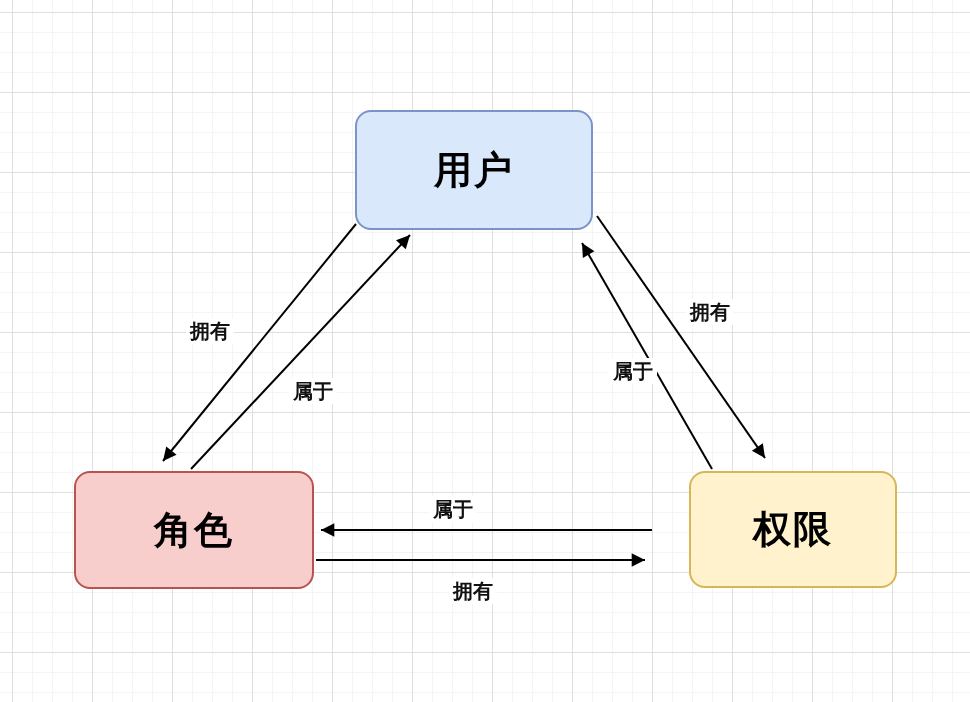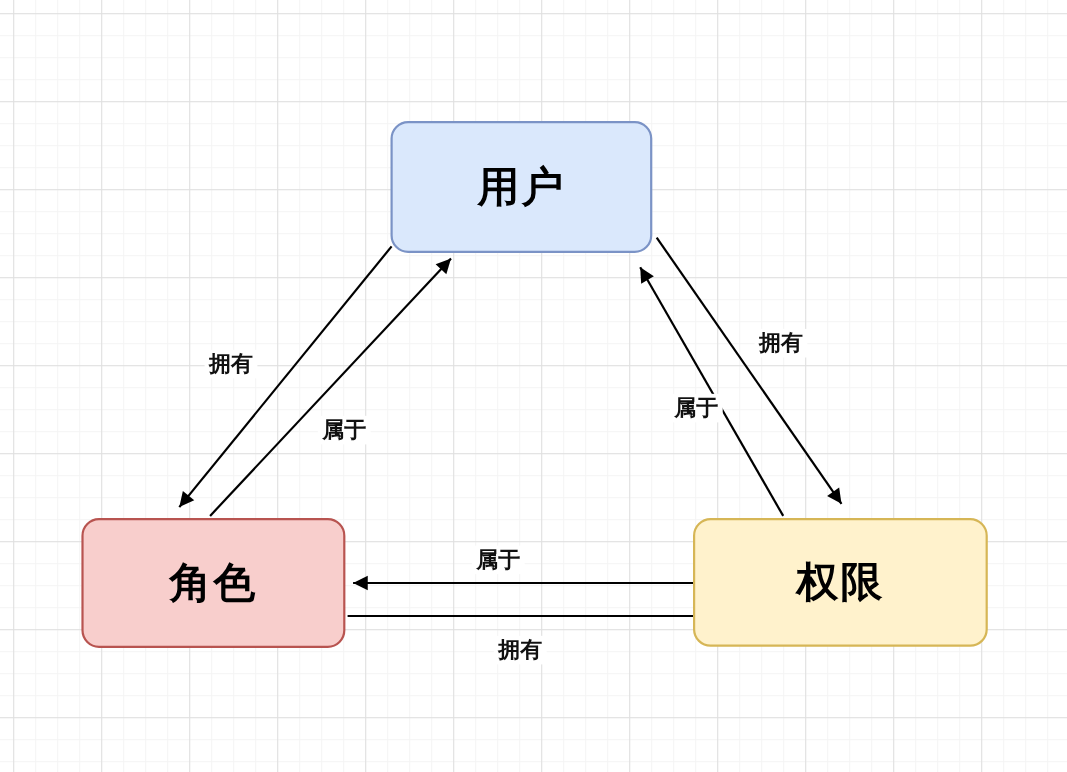--- a/index.html
+++ b/index.html
@@ -44,21 +44,21 @@
   }
   .node-user {
     left: 355px; top: 110px; width: 238px; height: 120px;
     background: #dae8fc; border-color: #7b93c6;
   }
   .node-role {
     left: 74px; top: 471px; width: 240px; height: 118px;
     background: #f8cecc; border-color: #b85450;
   }
   .node-permission {
-    left: 630px; top: 471px; width: 268px; height: 117px;
+    left: 689px; top: 471px; width: 208px; height: 117px;
     background: #fff2cc; border-color: #d6b656;
   }
 
   .edge-label {
     position: absolute;
     transform: translate(-50%, -50%);
     font-size: 20px;
     font-weight: 600;
     color: #111111;
     background: #ffffff;

